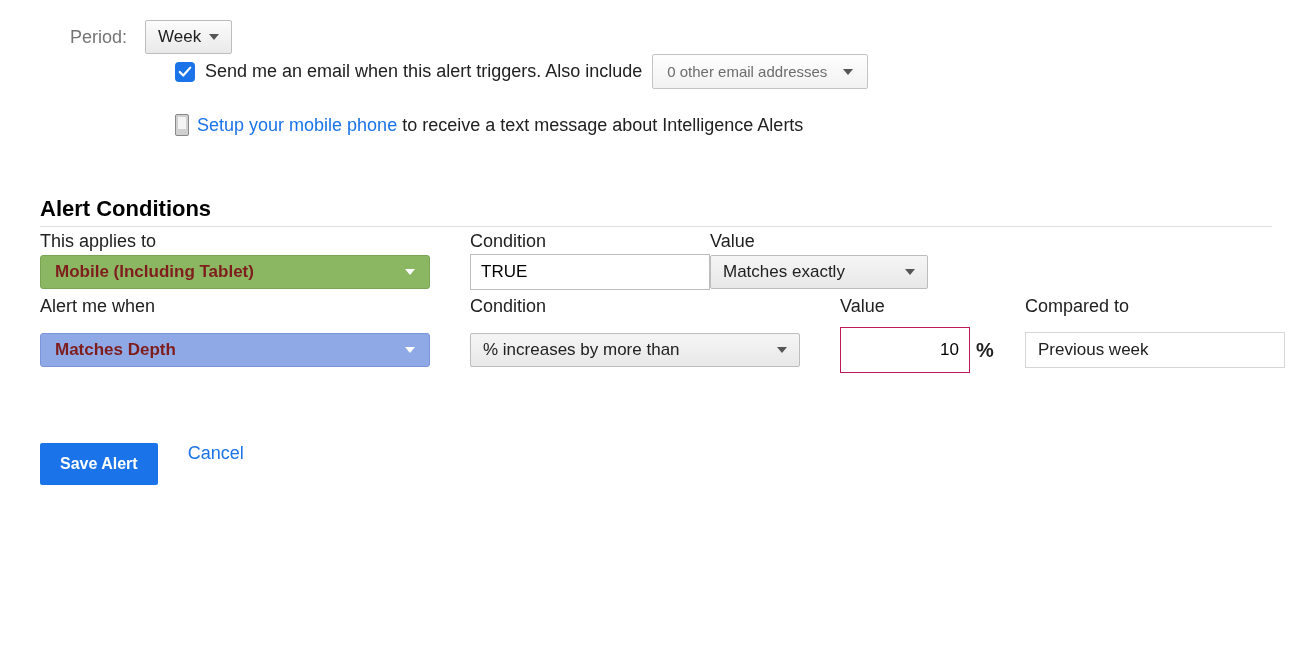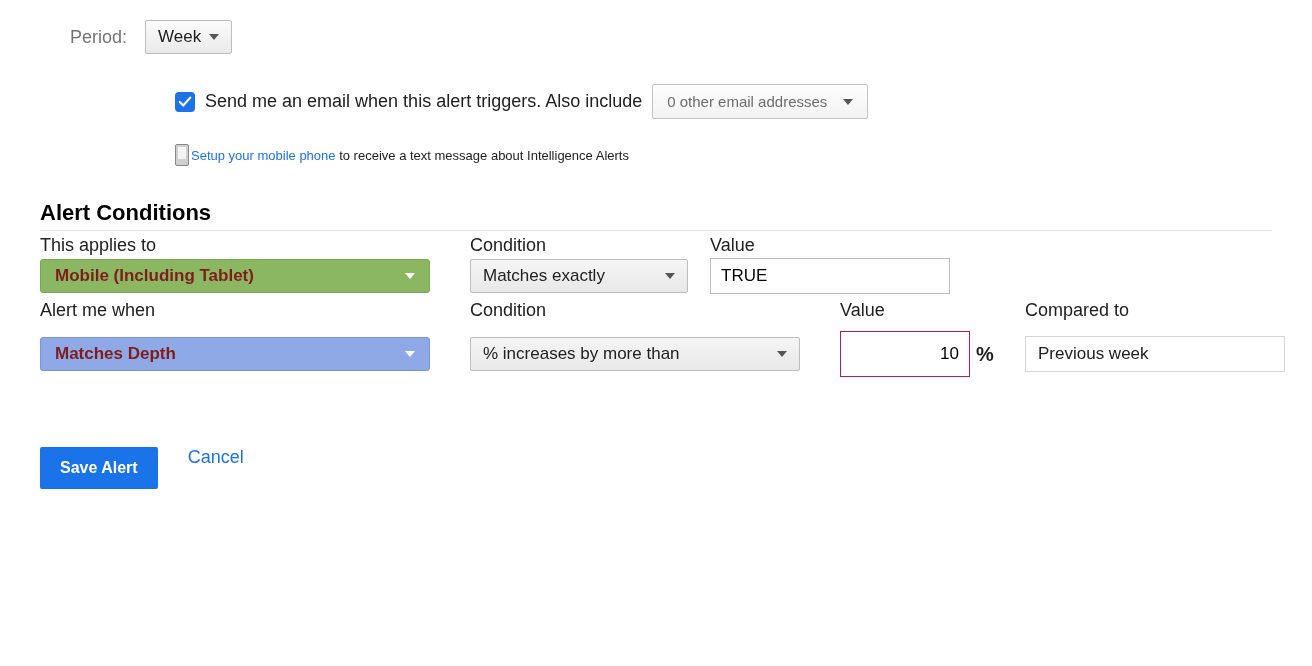--- a/index.html
+++ b/index.html
@@ -15,21 +15,20 @@
       width: 1312px;
       height: 666px;
       padding: 0;
     }
     .container {
       padding: 20px 40px;
     }
     .period-row {
       display: flex;
       align-items: center;
-      margin-bottom: 30px;
       padding-left: 30px;
     }
     .period-label {
       color: #757575;
       font-size: 18px;
       margin-right: 18px;
     }
     .select-light {
       display: inline-flex;
       align-items: center;
@@ -81,23 +80,23 @@
       background: linear-gradient(#fefefe, #f2f2f2);
       color: #6d6d6d;
       font-size: 15px;
       cursor: pointer;
       gap: 16px;
     }
     .mobile-row {
       display: flex;
       align-items: center;
       padding-left: 135px;
-      font-size: 13px;
-      margin-bottom: 34px;
-      gap: 2px;
+      font-size: 18px;
+      margin-bottom: 60px;
+      gap: 8px;
     }
     .mobile-icon {
       width: 14px;
       height: 22px;
       background: #d0d0d0;
       border: 1px solid #888;
       border-radius: 2px;
       position: relative;
     }
     .mobile-icon::after {
@@ -290,27 +289,27 @@
     <div class="cond-label">Value</div>
   </div>
   <div class="grid-row1">
     <div>
       <div class="dd-green">
         <span>Mobile (Including Tablet)</span>
         <span class="caret"></span>
       </div>
     </div>
     <div>
+      <input class="text-input" type="text" value="TRUE" style="">
+    </div>
+    <div>
       <div class="dd-gray narrow">
         <span>Matches exactly</span>
         <span class="caret"></span>
       </div>
-    </div>
-    <div>
-      <input class="text-input" type="text" value="TRUE" style="">
     </div>
   </div>
 
   <div class="grid-row2-labels">
     <div class="cond-label">Alert me when</div>
     <div class="cond-label">Condition</div>
     <div class="cond-label">Value</div>
     <div class="cond-label">Compared to</div>
   </div>
   <div class="grid-row2">

